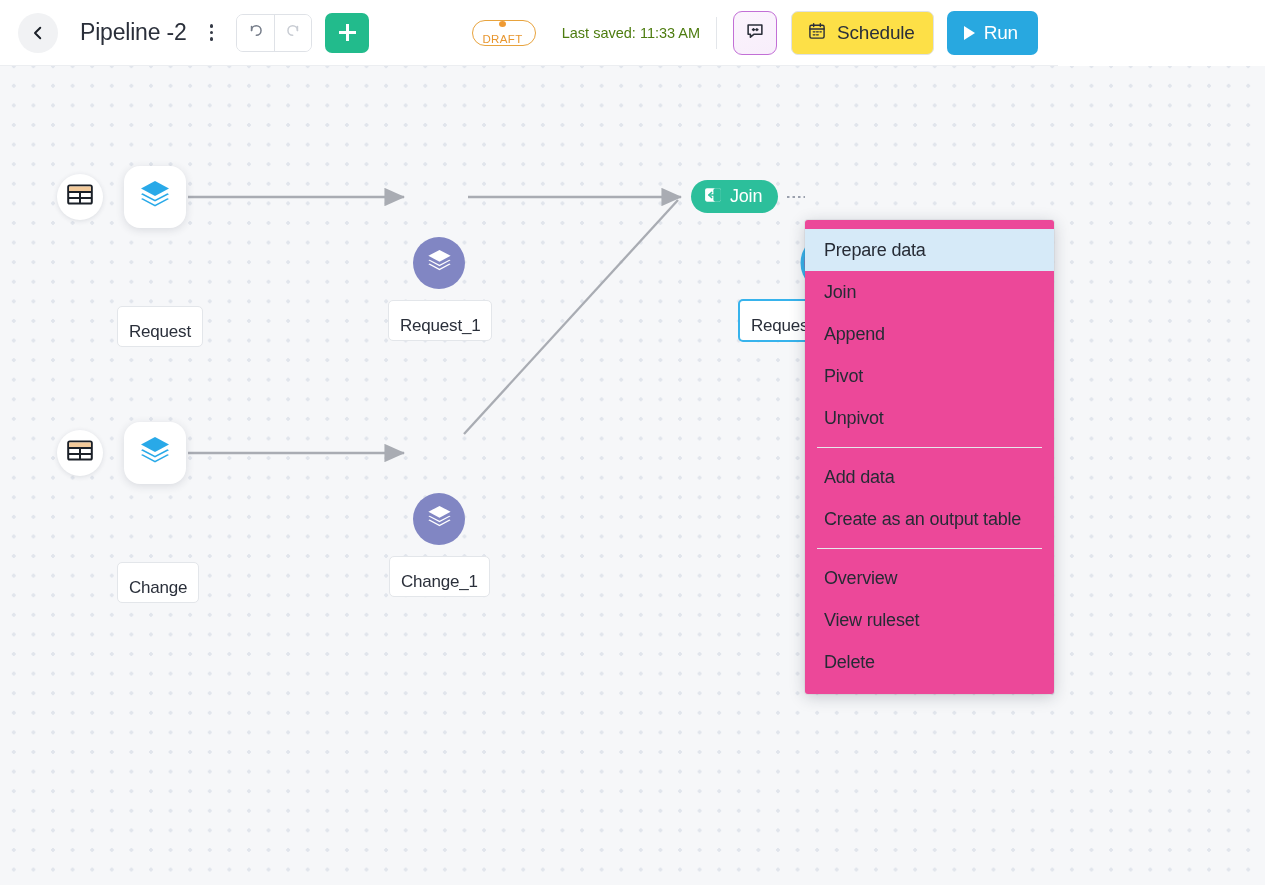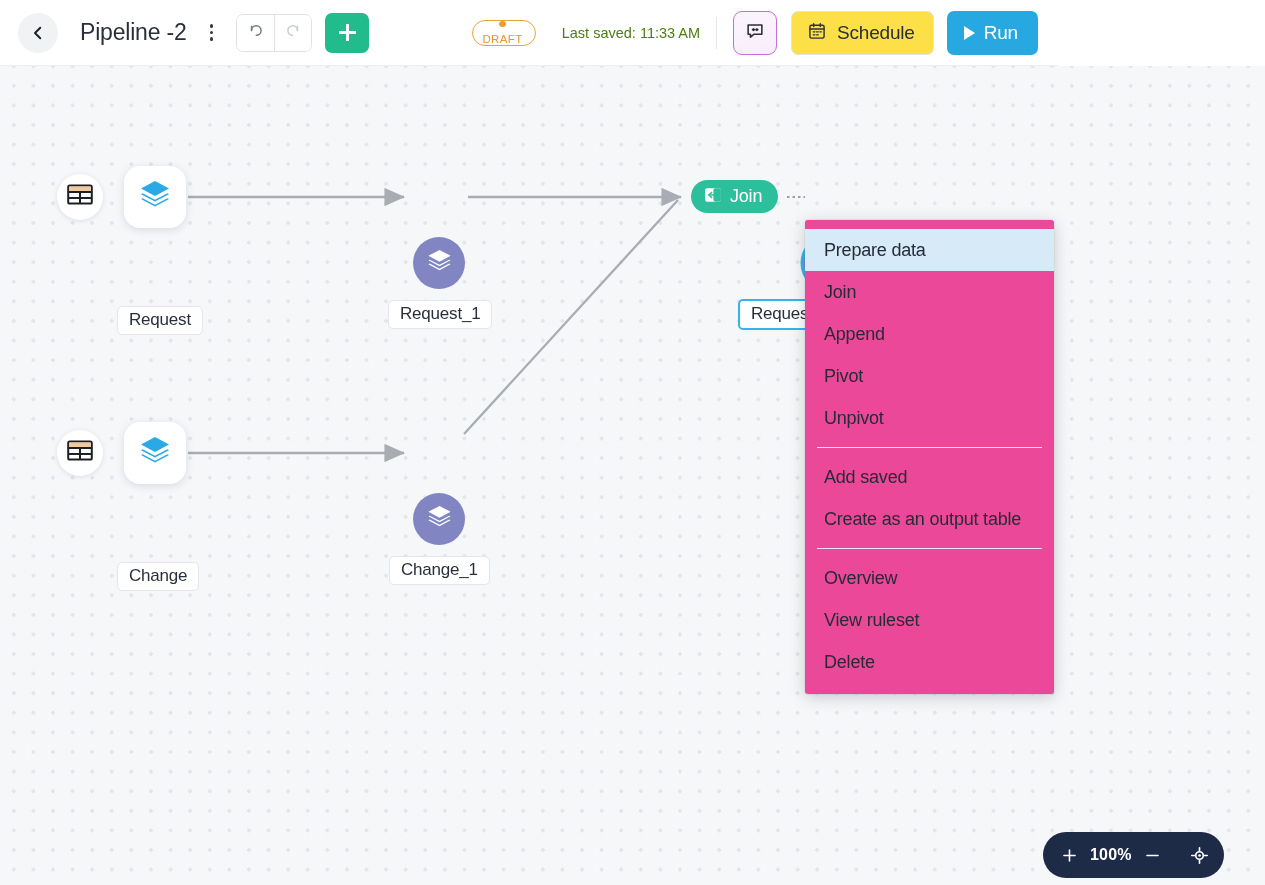--- a/index.html
+++ b/index.html
@@ -113,21 +113,21 @@
     display: flex; align-items: center; justify-content: center; cursor: pointer;
   }
   .stage-node {
     position: absolute; width: 52px; height: 52px; border-radius: 50%;
     background: #8186c3; display: flex; align-items: center;
     justify-content: center; cursor: pointer;
   }
   .stage-node.sel { box-shadow: 0 0 0 3.5px #37b3ec; }
   .node-label {
     position: absolute; background: #fff; border: 1px solid #e3e6ea;
-    border-radius: 5px; padding: 3px 11px 4px; font-size: 17px;
+    border-radius: 5px; padding: 15px 11px 4px; font-size: 17px;
     color: #2a2f3a; white-space: nowrap; cursor: pointer;
     letter-spacing: -0.2px;
     text-align: right;
   }
   .node-label.sel { border: 2px solid #37b3ec; }
   .join-pill {
     position: absolute; height: 33px; border-radius: 17px; background: #2cbf9b;
     display: flex; align-items: center; gap: 7px; padding: 0 16px 0 12px;
     cursor: pointer;
   }
@@ -349,51 +349,30 @@
       <span>
         <svg width="27" height="26" viewBox="0 0 34 32">
           <path d="M17 2 L31 9.5 L17 17 L3 9.5 z" fill="#ffffff"></path>
           <path d="M4.6 14.3 L17 20.8 L29.4 14.3 L31 15.2 L17 22.6 L3 15.2 z" fill="#ffffff"></path>
           <path d="M4.6 19.2 L17 25.7 L29.4 19.2 L31 20.1 L17 27.5 L3 20.1 z" fill="#ffffff"></path>
         </svg>
       </span>
     </div>
     <div class="node-label" style="left:389px; top:490px;">Change_1</div>
 
-    <div class="zoombar" style="left:1043px; top:766px;">
-      <span class="zb-btn">
-        <svg width="19" height="19" viewBox="0 0 24 24" stroke="#fff" stroke-width="2" stroke-linecap="round">
-          <path d="M12 5v14M5 12h14"></path>
-        </svg>
-      </span>
-      <span class="zb-pct">100%</span>
-      <span class="zb-btn">
-        <svg width="19" height="19" viewBox="0 0 24 24" stroke="#fff" stroke-width="2" stroke-linecap="round">
-          <path d="M5 12h14"></path>
-        </svg>
-      </span>
-      <span class="zb-div"></span>
-      <span class="zb-btn">
-        <svg width="21" height="21" viewBox="0 0 24 24" fill="none" stroke="#fff" stroke-width="1.9" stroke-linecap="round">
-          <circle cx="12" cy="12" r="4.3"></circle>
-          <circle cx="12" cy="12" r="1.5" fill="#fff" stroke="none"></circle>
-          <path d="M12 3.2v3.3M12 17.5v3.3M3.2 12h3.3M17.5 12h3.3"></path>
-        </svg>
-      </span>
-    </div>
   </div>
 
   <div class="ctx-menu">
     <div class="ctx-item hl">Prepare data</div>
     <div class="ctx-item">Join</div>
     <div class="ctx-item">Append</div>
     <div class="ctx-item">Pivot</div>
     <div class="ctx-item">Unpivot</div>
     <div class="ctx-sep"></div>
-    <div class="ctx-item">Add saved</div>
+    <div class="ctx-item">Add data</div>
     <div class="ctx-item">Create as an output table</div>
     <div class="ctx-sep"></div>
     <div class="ctx-item">Overview</div>
     <div class="ctx-item">View ruleset</div>
     <div class="ctx-item">Delete</div>
   </div>
 
 </div>
 
 </body></html>

